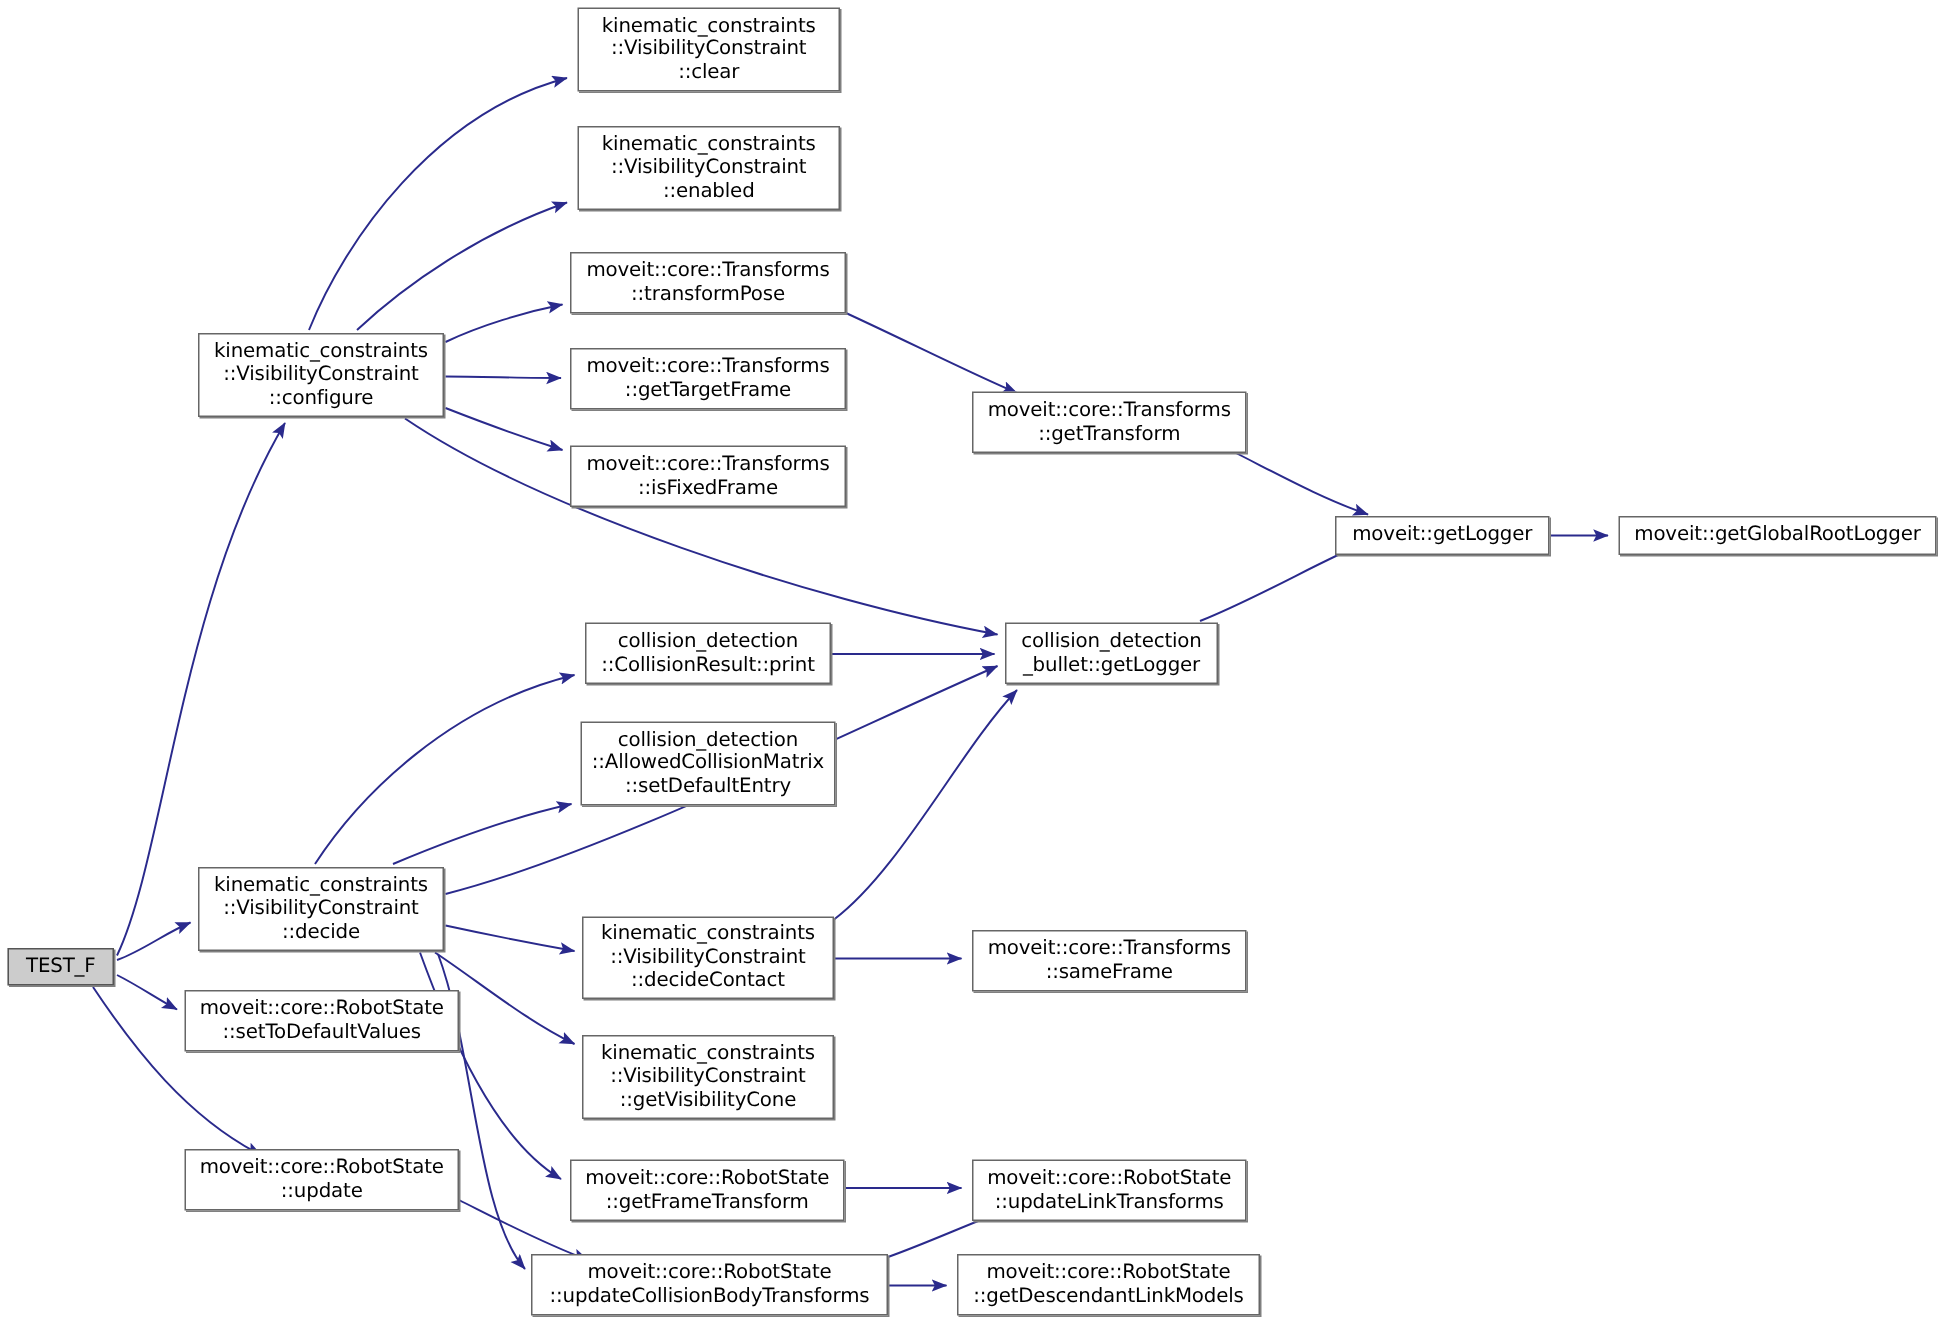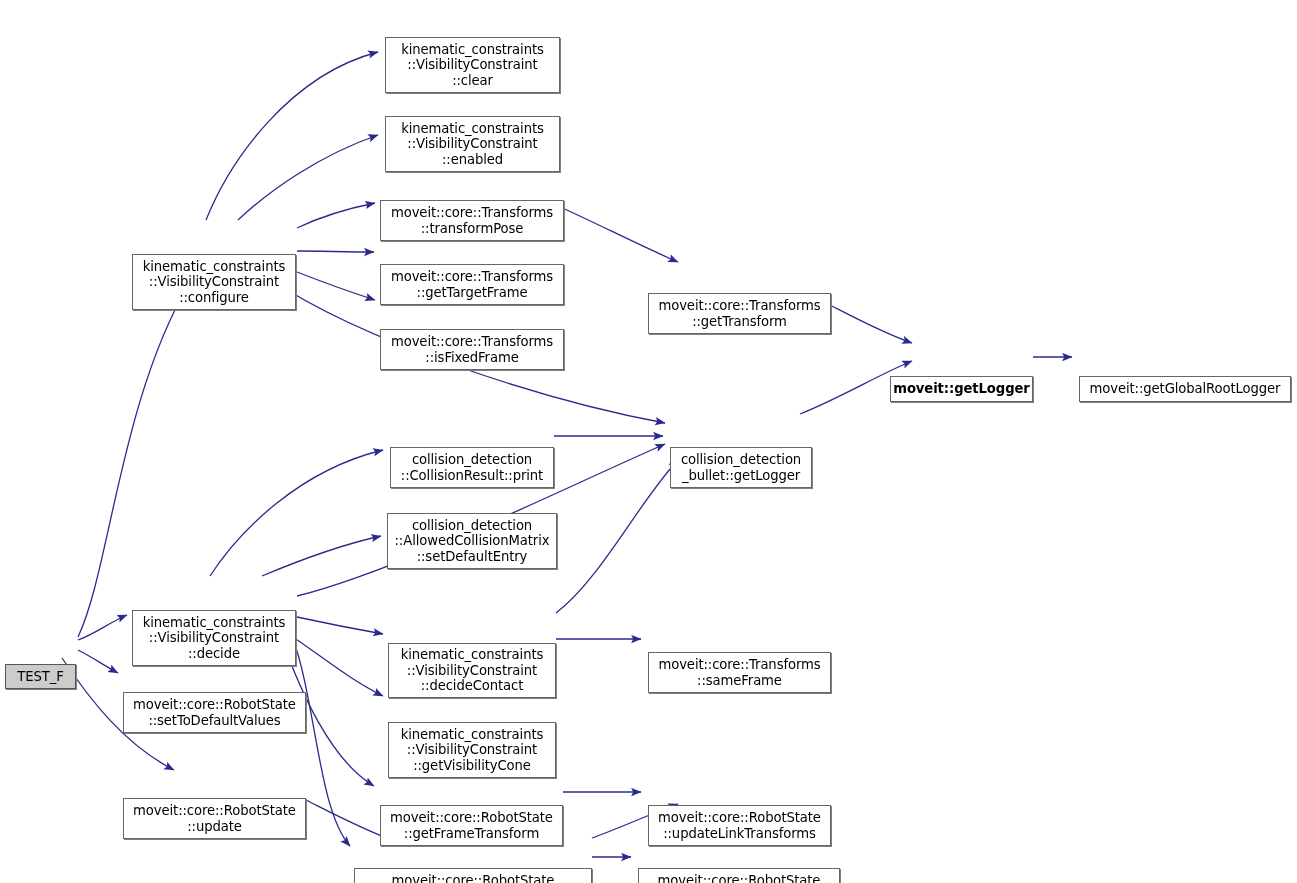--- a/index.html
+++ b/index.html
@@ -32,21 +32,20 @@
     color: #000000;
     font-size: 13.2px;
     line-height: 15.6px;
     text-align: center;
     display: flex;
     align-items: center;
     justify-content: center;
     white-space: pre-line;
     letter-spacing: -0.1px;
     box-shadow: 1px 1px 0 0 #808080;
-    margin-top: 32px;
   }
   .node.root {
     background: #cccccc;
     border: 1px solid #555555;
   }
   .node .lbl {
     display: block;
     width: 100%;
     padding: 0 2px;
     box-sizing: border-box;
@@ -137,17 +136,17 @@
       <div class="node" style="left: 648px; top: 261px; width: 183px; height: 41px;"><span class="lbl">moveit::core::Transforms
 ::getTransform</span></div>
       <div class="node" style="left: 670px; top: 415px; width: 142px; height: 41px;"><span class="lbl">collision_detection
 _bullet::getLogger</span></div>
       <div class="node" style="left: 648px; top: 620px; width: 183px; height: 41px;"><span class="lbl">moveit::core::Transforms
 ::sameFrame</span></div>
       <div class="node" style="left: 648px; top: 773px; width: 183px; height: 41px;"><span class="lbl">moveit::core::RobotState
 ::updateLinkTransforms</span></div>
       <div class="node" style="left: 638px; top: 836px; width: 202px; height: 41px;"><span class="lbl">moveit::core::RobotState
 ::getDescendantLinkModels</span></div>
-      <div class="node" style="left: 890px; top: 344px; width: 143px; height: 26px; font-weight: bold;"><span class="lbl">moveit::getLogger</span></div>
+      <div class="node" style="left: 890px; top: 344px; width: 143px; height: 26px;"><span class="lbl">moveit::getLogger</span></div>
       <div class="node" style="left: 1079px; top: 344px; width: 212px; height: 26px;"><span class="lbl">moveit::getGlobalRootLogger</span></div>
     </div>
 
 </div>
 
 </body></html>

